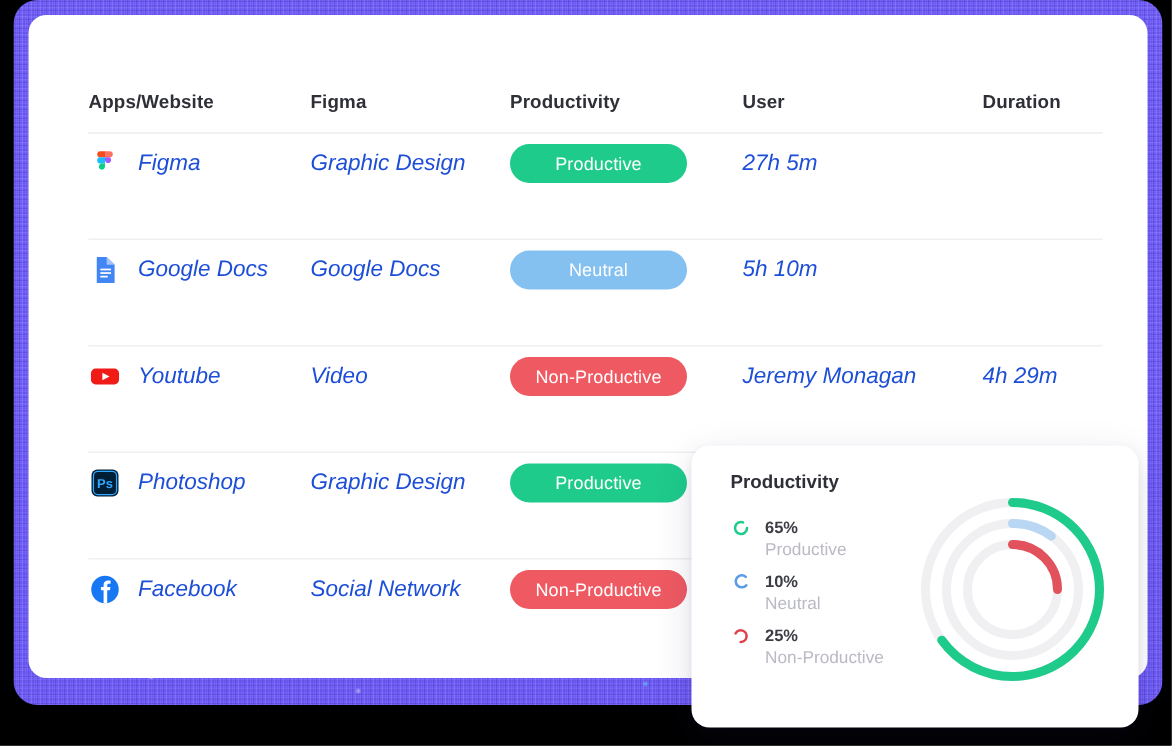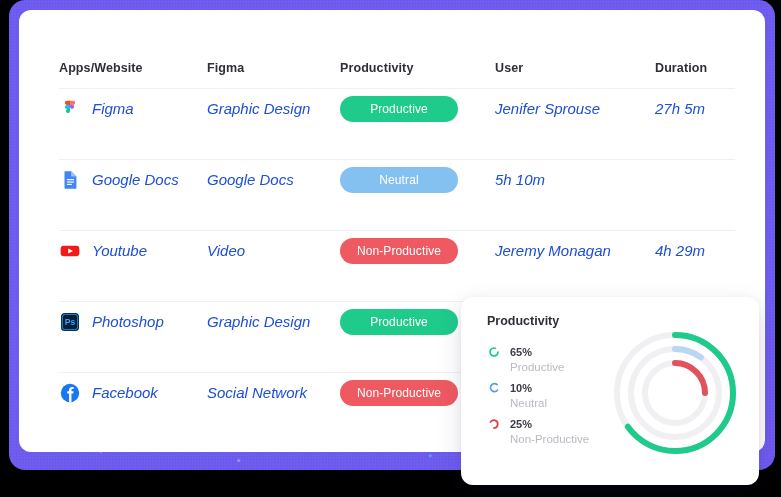--- a/index.html
+++ b/index.html
@@ -229,21 +229,20 @@
               <path d="M8.6 7.5H12V12H8.6a2.25 2.25 0 0 1 0-4.5z" fill="#1abcfe"></path>
               <path d="M8.6 12H12v2.25a2.25 2.25 0 1 1-3.4-1.93V12z" fill="#0acf83"></path>
             </svg>
           </span>
           <span class="td">Figma</span>
         </div>
         <div class="col-type td">Graphic Design</div>
         <div class="col-prod">
           <span class="pill productive">Productive</span>
         </div>
-        <div class="col-user td">Jenifer Sprouse</div>
         <div class="col-dur  td">27h 5m</div>
       </div>
 
       <div class="row body" style="top:149px;">
         <div class="col-app">
           <span class="appicon">
             <svg viewBox="0 0 24 24">
               <path d="M6 2.5h7.2L19 8.2V21a.5.5 0 0 1-.5.5h-12A.5.5 0 0 1 6 21V3a.5.5 0 0 1 .5-.5z" fill="#4285f4"></path>
               <path d="M13.2 2.5L19 8.2h-5.3a.5.5 0 0 1-.5-.5V2.5z" fill="#a1c2fa"></path>
               <rect x="8.6" y="11" width="7.8" height="1.25" fill="#ffffff"></rect>

